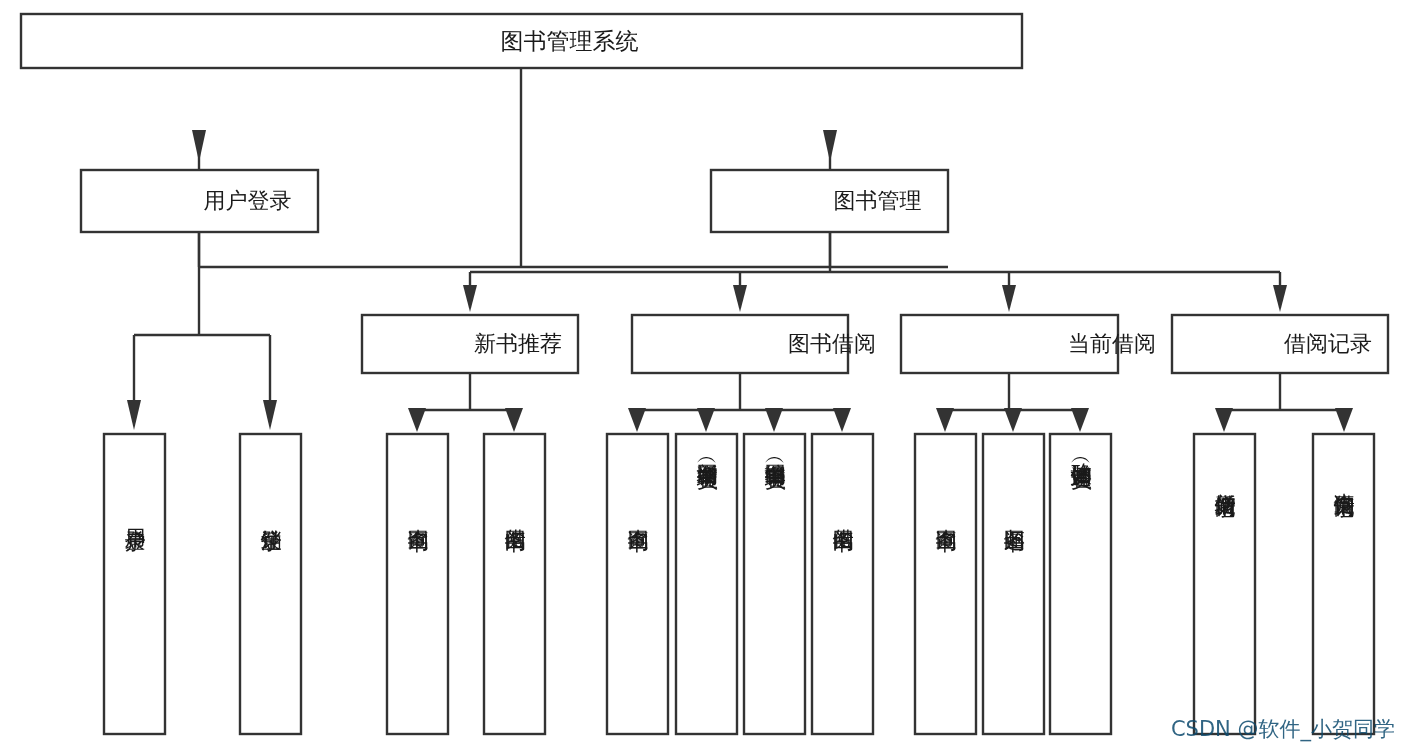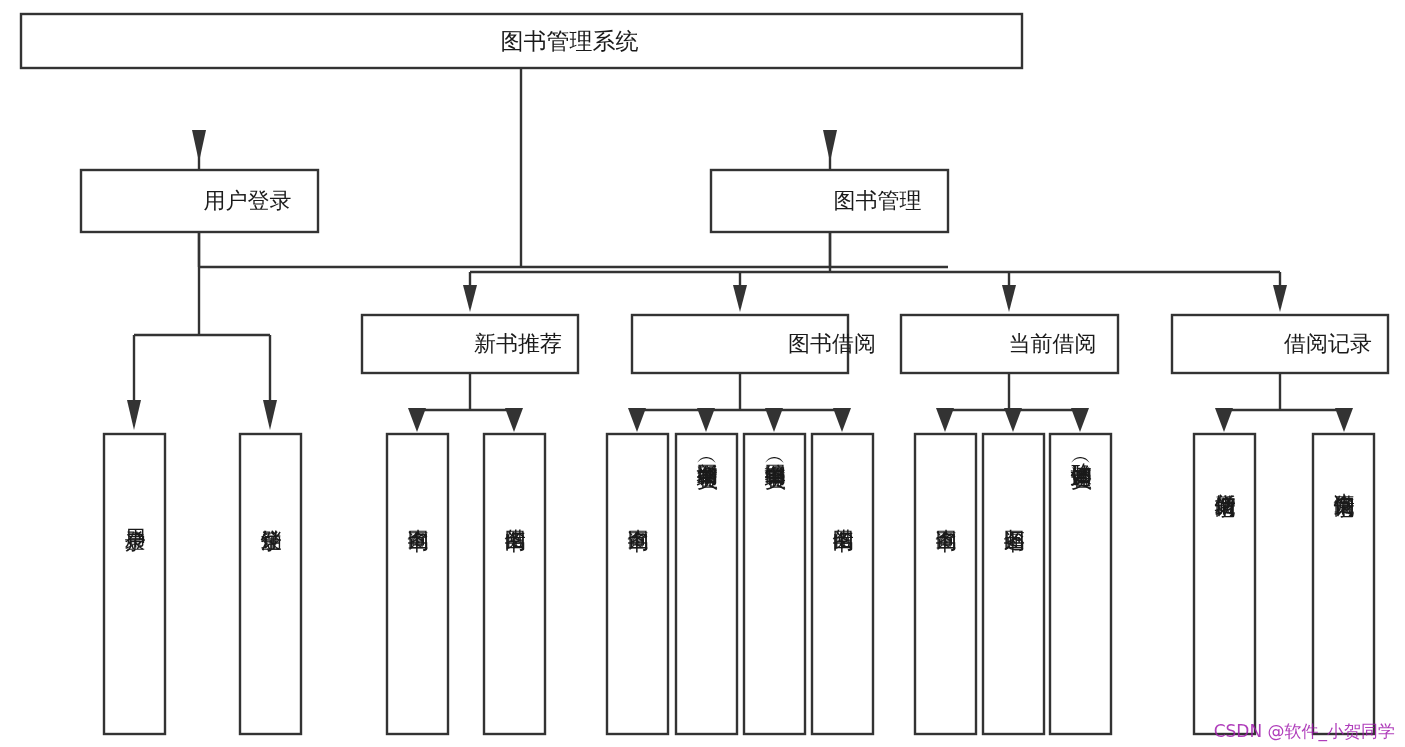--- a/index.html
+++ b/index.html
@@ -74,22 +74,22 @@
     white-space: nowrap;
   }
   .root-label-text {
     font-size: 23px;
   }
   #watermark {
     position: absolute;
     right: 10px;
     bottom: 4px;
     font-family: "DejaVu Sans", "Liberation Sans", sans-serif;
-    font-size: 17px;
-    color: #a21caf;
+    font-size: 21px;
+    color: #0c4a6e;
     opacity: 0.85;
     white-space: nowrap;
     pointer-events: none;
   }
 </style>
 </head>
 <body>
 
 <div id="diagram-root">
 
@@ -209,21 +209,21 @@
   <div class="hlabel-wrap" style="left:711px; top:170px; width:237px; height:62px;">
     <span class="hlabel-text">图书管理</span>
   </div>
 
   <div class="hlabel-wrap" style="left:362px; top:315px; width:216px; height:58px;border-radius:26px;">
     <span class="hlabel-text">新书推荐</span>
   </div>
   <div class="hlabel-wrap" style="left:632px; top:315px; width:216px; height:58px;margin-left:44px;">
     <span class="hlabel-text">图书借阅</span>
   </div>
-  <div class="hlabel-wrap" style="left:901px; top:315px; width:207px; height:58px;">
+  <div class="hlabel-wrap" style="left:901px; top:315px; width:207px; height:58px;justify-content:flex-end;">
     <span class="hlabel-text">当前借阅</span>
   </div>
   <div class="hlabel-wrap" style="left:1172px; top:315px; width:216px; height:58px;">
     <span class="hlabel-text">借阅记录</span>
   </div>
 
   <div class="vlabel-wrap" style="left:104px; top:434px; width:61px; height:300px; padding-top:78px;">
     <span class="vlabel-text">用户登录</span>
   </div>
   <div class="vlabel-wrap" style="left:240px; top:434px; width:61px; height:300px; padding-top:78px;">

